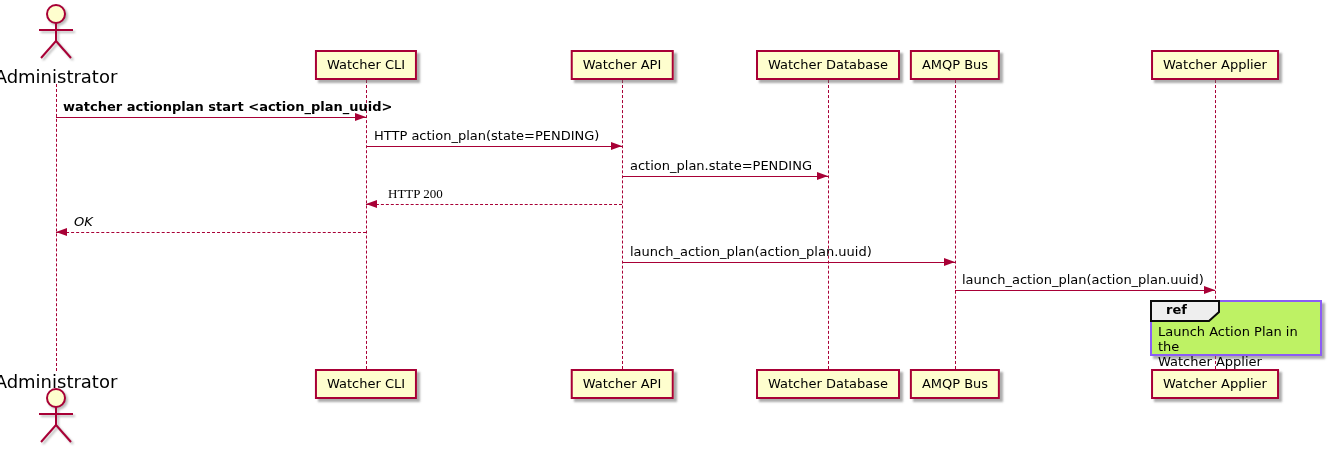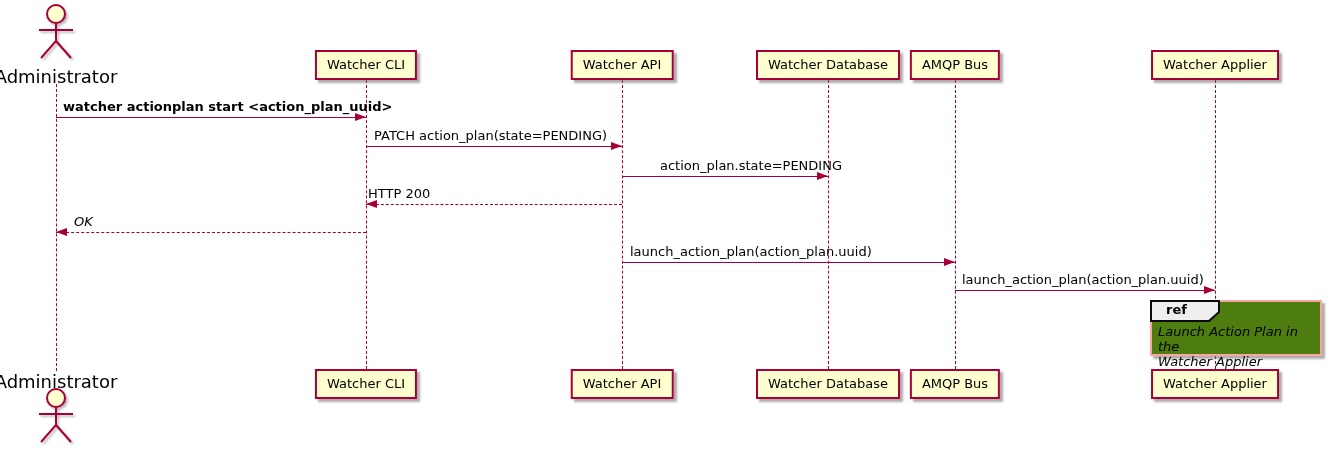--- a/index.html
+++ b/index.html
@@ -23,28 +23,28 @@
   .actor-svg{position:absolute;filter:drop-shadow(2.5px 2.5px 1px rgba(105,105,105,0.45));}
   
   .mline{position:absolute;height:0;border-top:1px solid #A80036;}
   .mline.dashed{border-top-style:dashed;}
   .mlabel{position:absolute;white-space:nowrap;font-size:13px;line-height:16px;color:#000;}
   .arr{position:absolute;width:0;height:0;border-top:4.5px solid transparent;border-bottom:4.5px solid transparent;}
   .arr.right{border-left:11px solid #A80036;}
   .arr.left{border-right:11px solid #A80036;}
   
   .refbox{
-    position:absolute;background:#4d7c0f;border:2px solid #fca5a5;
+    position:absolute;background:#bef264;border:2px solid #8b5cf6;
     box-shadow:3px 3px 2px rgba(105,105,105,0.55);box-sizing:border-box;
   }
   .reftab{position:absolute;top:-2px;left:-2px;}
   .reftab-label{
     position:absolute;top:0px;left:14px;font-weight:bold;font-size:13px;color:#000;
   }
-  .reftext{position:absolute;left:6px;top:22px;font-size:13px;line-height:15px;color:#000;font-style:italic;}
+  .reftext{position:absolute;left:6px;top:22px;font-size:13px;line-height:15px;color:#000;}
 </style>
 </head>
 <body>
 
 <div id="canvas">
 
   <div class="lifeline" style="left:55.5px;top:84px;height:287px;"></div>
   <div class="lifeline" style="left:365.5px;top:80px;height:289px;"></div>
   <div class="lifeline" style="left:621.5px;top:80px;height:289px;"></div>
   <div class="lifeline" style="left:827.5px;top:80px;height:289px;"></div>
@@ -81,33 +81,33 @@
   <div class="pbox" style="left:955px;top:369px;"><span>AMQP Bus</span></div>
   <div class="pbox" style="left:1215px;top:369px;"><span>Watcher Applier</span></div>
 
   <div>
     <div class="mlabel" style="left:63px;top:99px;font-weight:bold;">watcher actionplan start &lt;action_plan_uuid&gt;</div>
     <div class="mline" style="left:56px;top:117px;width:310px;"></div>
     <div class="arr right" style="left:355px;top:113px;"></div>
   </div>
 
   <div>
-    <div class="mlabel" style="left:374px;top:128px;">PATCH action_plan(state=PENDING)</div>
+    <div class="mlabel" style="left:374px;top:128px;">HTTP action_plan(state=PENDING)</div>
     <div class="mline" style="left:366px;top:146px;width:256px;"></div>
     <div class="arr right" style="left:611px;top:142px;"></div>
   </div>
 
   <div>
-    <div class="mlabel" style="left:660px;top:158px;">action_plan.state=PENDING</div>
+    <div class="mlabel" style="left:630px;top:158px;">action_plan.state=PENDING</div>
     <div class="mline" style="left:622px;top:176px;width:206px;"></div>
     <div class="arr right" style="left:817px;top:172px;"></div>
   </div>
 
   <div>
-    <div class="mlabel" style="left:368px;top:186px;">HTTP 200</div>
+    <div class="mlabel" style="left:388px;top:186px;font-family:Liberation Serif, serif;">HTTP 200</div>
     <div class="mline dashed" style="left:366px;top:204px;width:256px;"></div>
     <div class="arr left" style="left:366px;top:200px;"></div>
   </div>
 
   <div>
     <div class="mlabel" style="left:74px;top:214px;font-style:italic;">OK</div>
     <div class="mline dashed" style="left:56px;top:232px;width:310px;"></div>
     <div class="arr left" style="left:56px;top:228px;"></div>
   </div>
 

